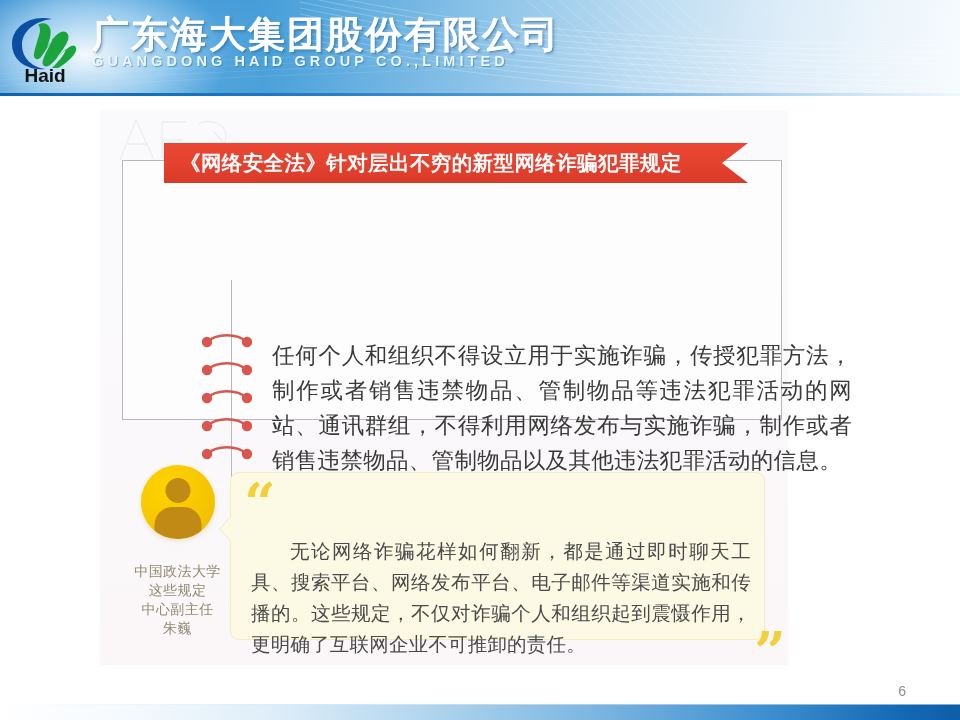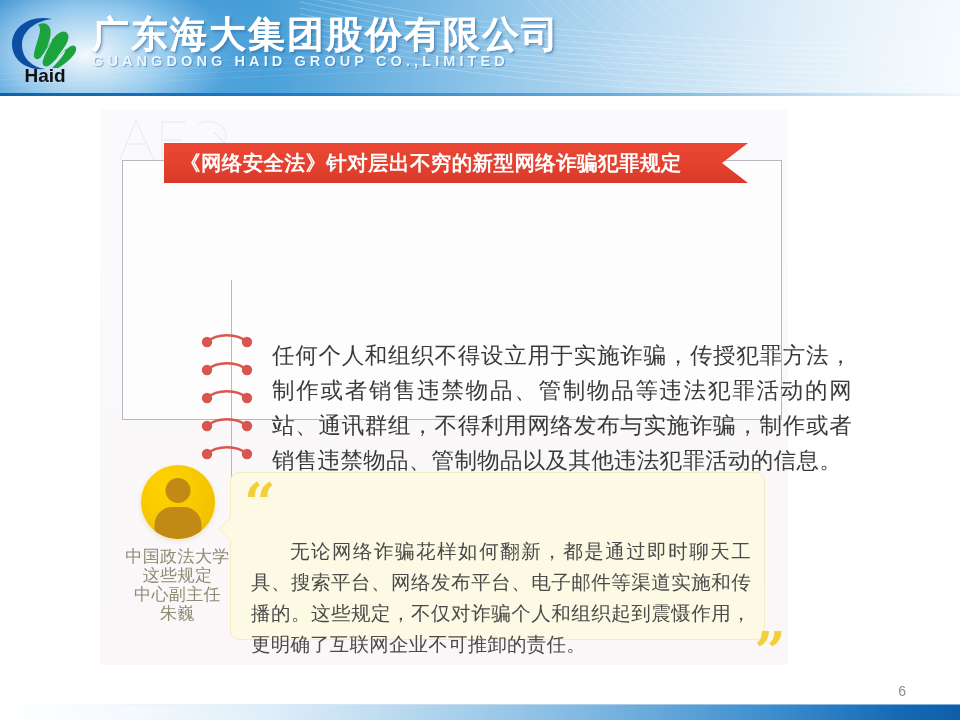--- a/index.html
+++ b/index.html
@@ -205,23 +205,23 @@
   }
   .avatar-body {
     position: absolute;
     left: 50%; top: 42px;
     transform: translateX(-50%);
     width: 47px; height: 40px;
     border-radius: 18px 18px 0 0;
     background: #c08a14;
   }
   .expert-caption {
-    margin-top: 8px;
+    margin-top: 23px;
     font-family: "DejaVu Sans", "Liberation Sans", sans-serif;
-    font-size: 17px;
+    font-size: 14px;
     line-height: 19px;
     color: #8f8a72;
     letter-spacing: .4px;
   }
 
   .quote {
     position: absolute;
     left: 130px; top: 362px;
     width: 535px;
     min-height: 168px;

